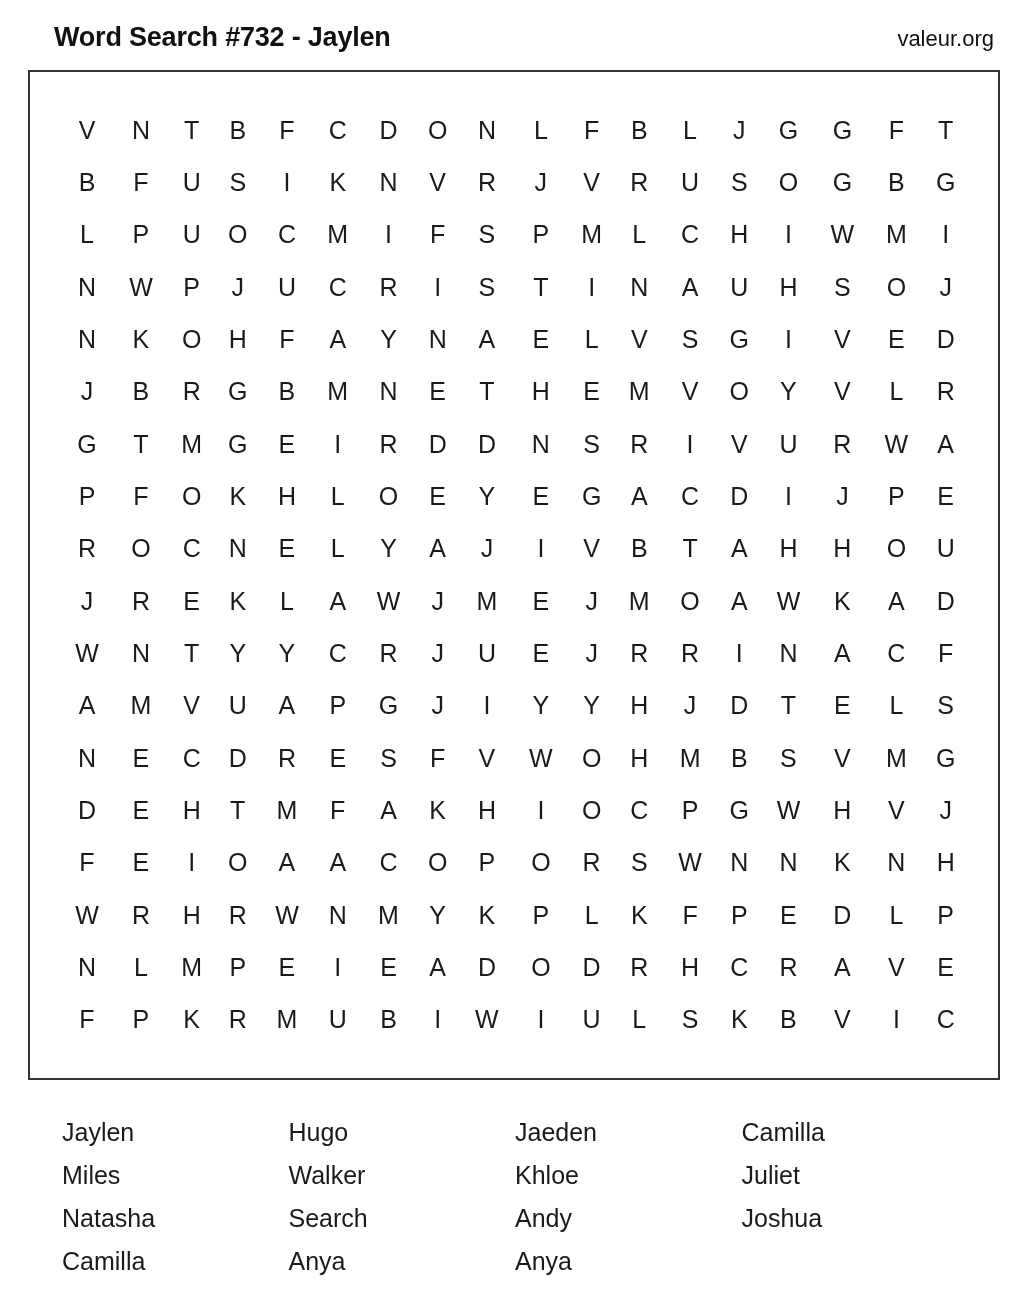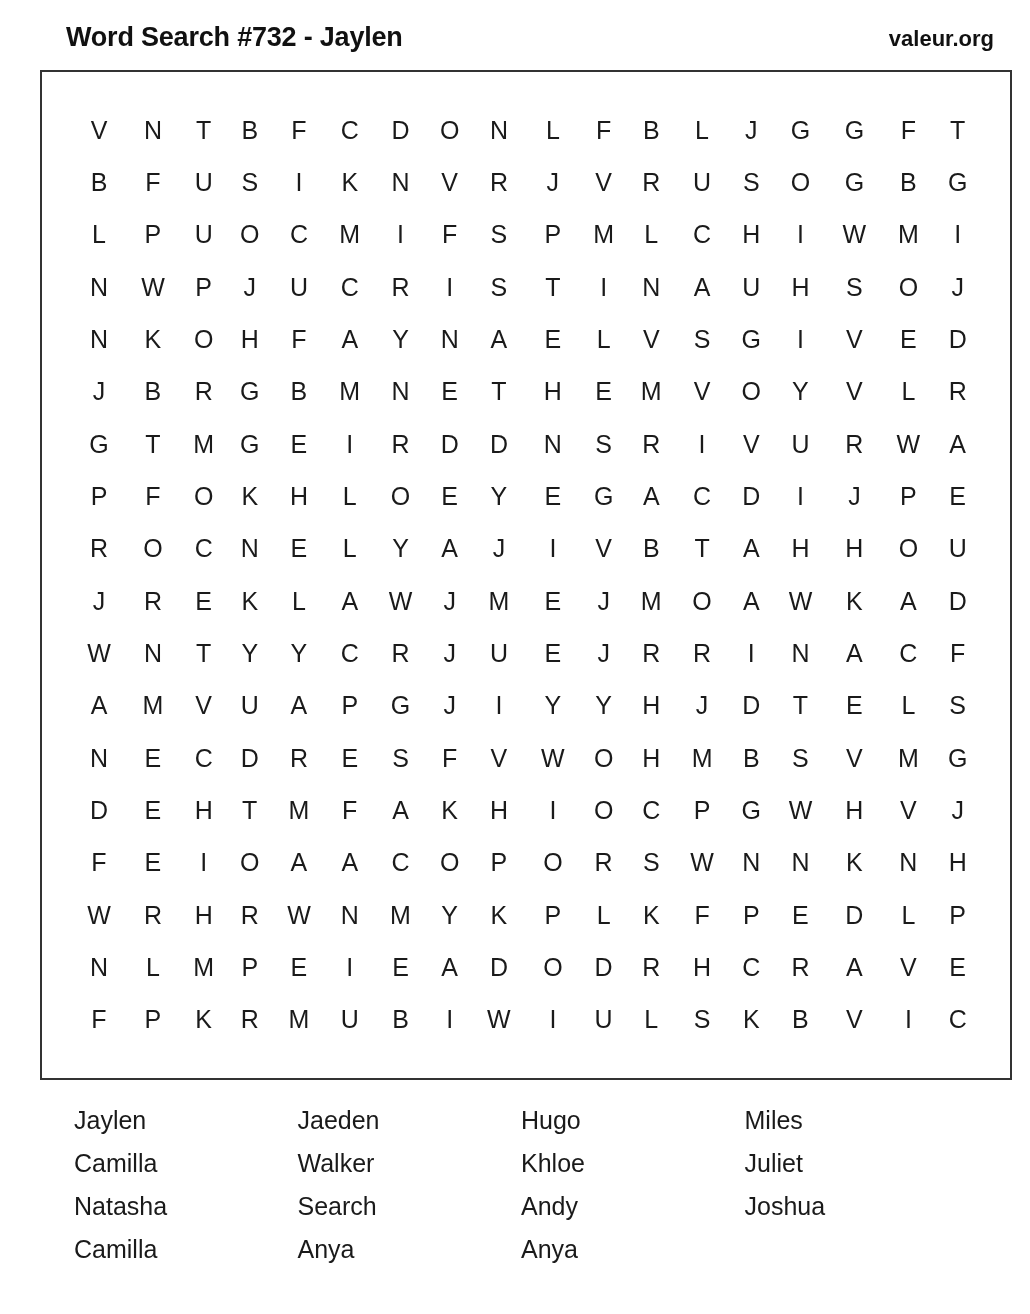--- a/index.html
+++ b/index.html
@@ -12,39 +12,39 @@
     height: 1314px;
     font-family: "Liberation Sans", sans-serif;
     color: #1a1a1a;
     position: relative;
     overflow: hidden;
   }
   .page {
     width: 1030px;
     height: 1314px;
     box-sizing: border-box;
-    padding: 22px 28px 0 40px;
+    padding: 22px 28px 0 28px;
     position: relative;
   }
   .header {
     display: flex;
     align-items: baseline;
     justify-content: space-between;
     padding: 0 8px 0 26px;
     height: 44px;
   }
   .title {
     font-size: 27px;
     font-weight: bold;
     letter-spacing: -0.2px;
     color: #111111;
   }
   .site {
     font-size: 22px;
-    font-weight: bold;
+    font-weight: normal;
     color: #111111;
   }
   .grid-box {
     margin-top: 4px;
     border: 2px solid #333333;
     box-sizing: border-box;
     width: 972px;
     height: 1010px;
     padding: 32px 30px;
     display: flex;
@@ -60,21 +60,21 @@
     text-align: center;
     vertical-align: middle;
     font-size: 25px;
     font-family: "Liberation Sans", sans-serif;
     color: #1a1a1a;
     font-weight: normal;
     letter-spacing: 0;
     padding: 0;
   }
   .words {
-    margin-top: 26px;
+    margin-top: 38px;
     padding: 0 34px 0 34px;
     display: grid;
     grid-template-columns: repeat(4, 1fr);
     row-gap: 14px;
     column-gap: 0px;
   }
   .word {
     font-size: 25px;
     color: #1a1a1a;
     font-family: "Liberation Sans", sans-serif;
@@ -452,24 +452,24 @@
             <td>V</td>
             <td>I</td>
             <td>C</td>
           </tr>
         </tbody>
     </table>
   </div>
 
   <div class="words" id="word-list">
       <div class="word">Jaylen</div>
+      <div class="word">Hugo</div>
       <div class="word">Jaeden</div>
-      <div class="word">Hugo</div>
+      <div class="word">Camilla</div>
       <div class="word">Miles</div>
-      <div class="word">Camilla</div>
       <div class="word">Walker</div>
       <div class="word">Khloe</div>
       <div class="word">Juliet</div>
       <div class="word">Natasha</div>
       <div class="word">Search</div>
       <div class="word">Andy</div>
       <div class="word">Joshua</div>
       <div class="word">Camilla</div>
       <div class="word">Anya</div>
       <div class="word">Anya</div>

